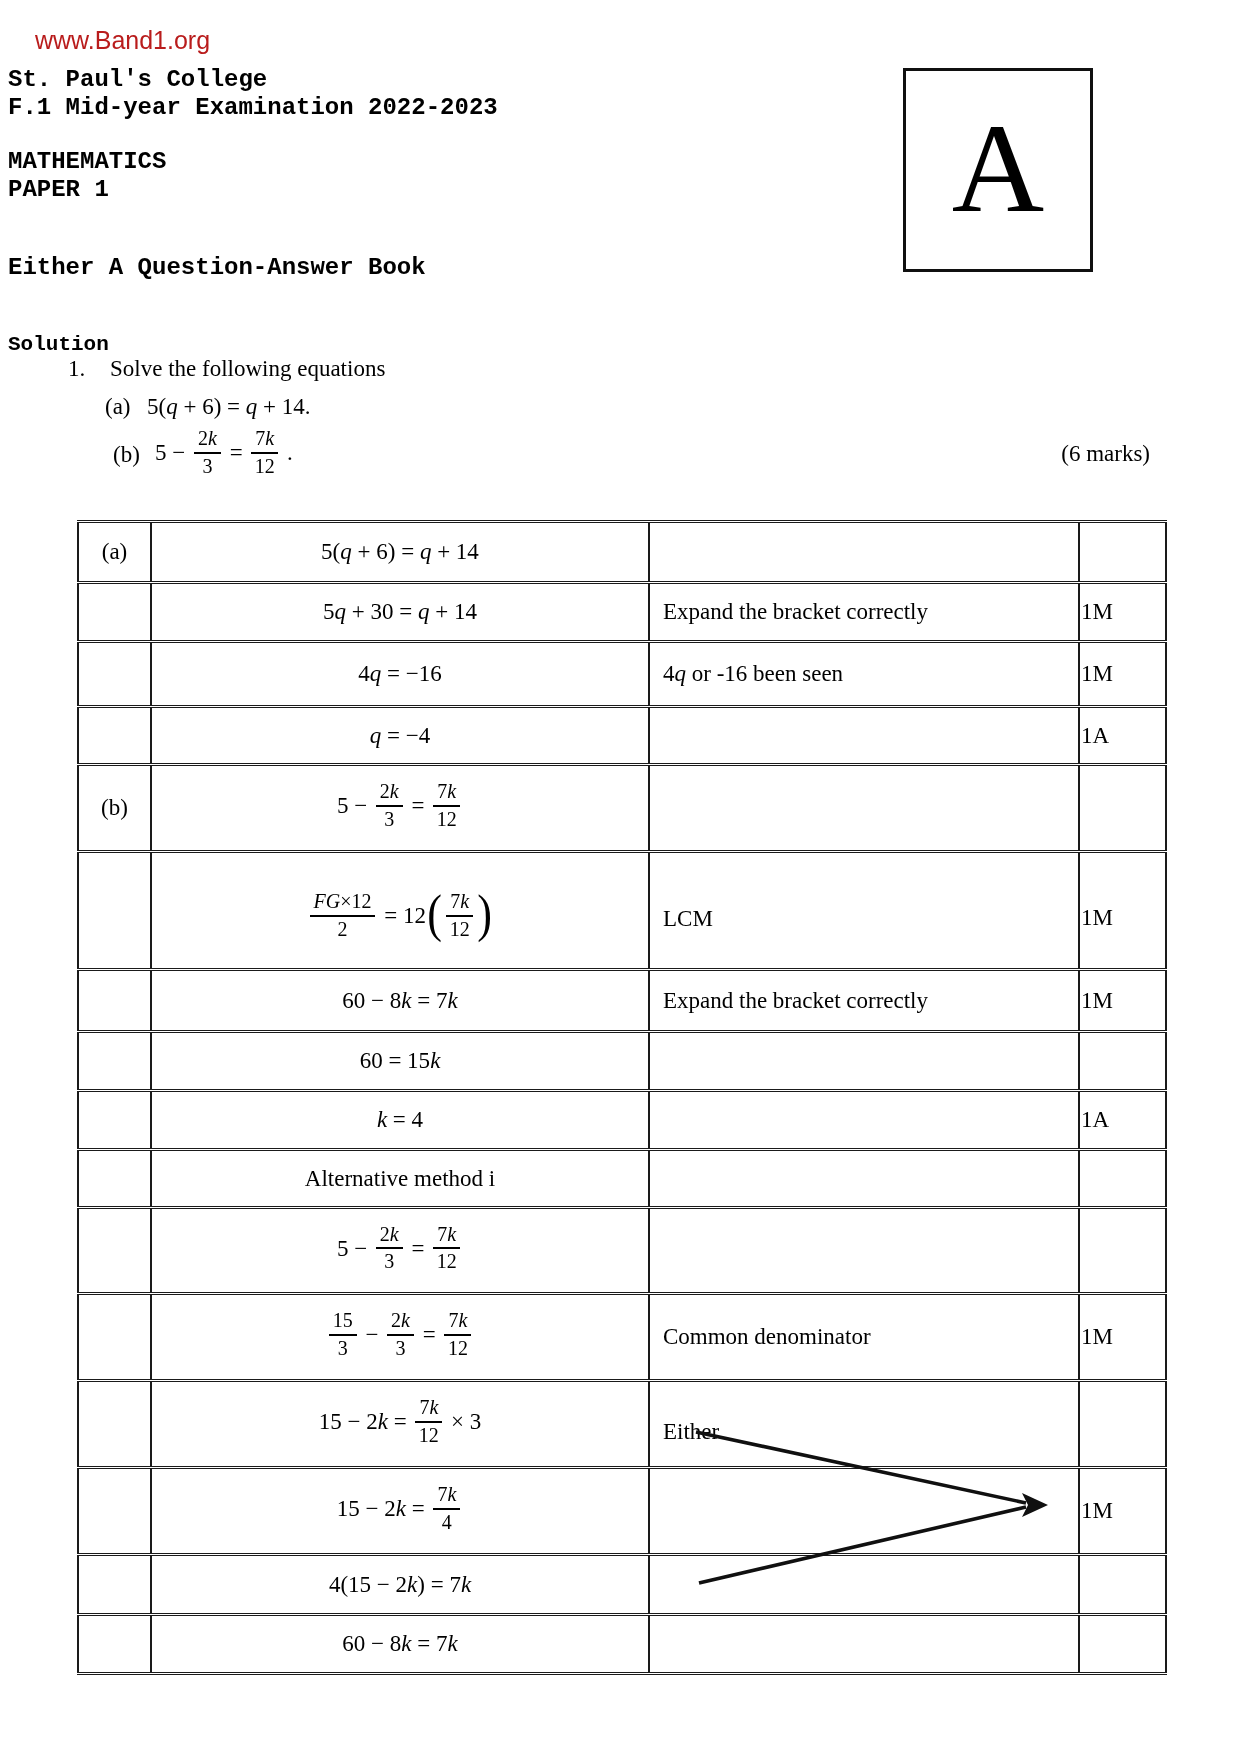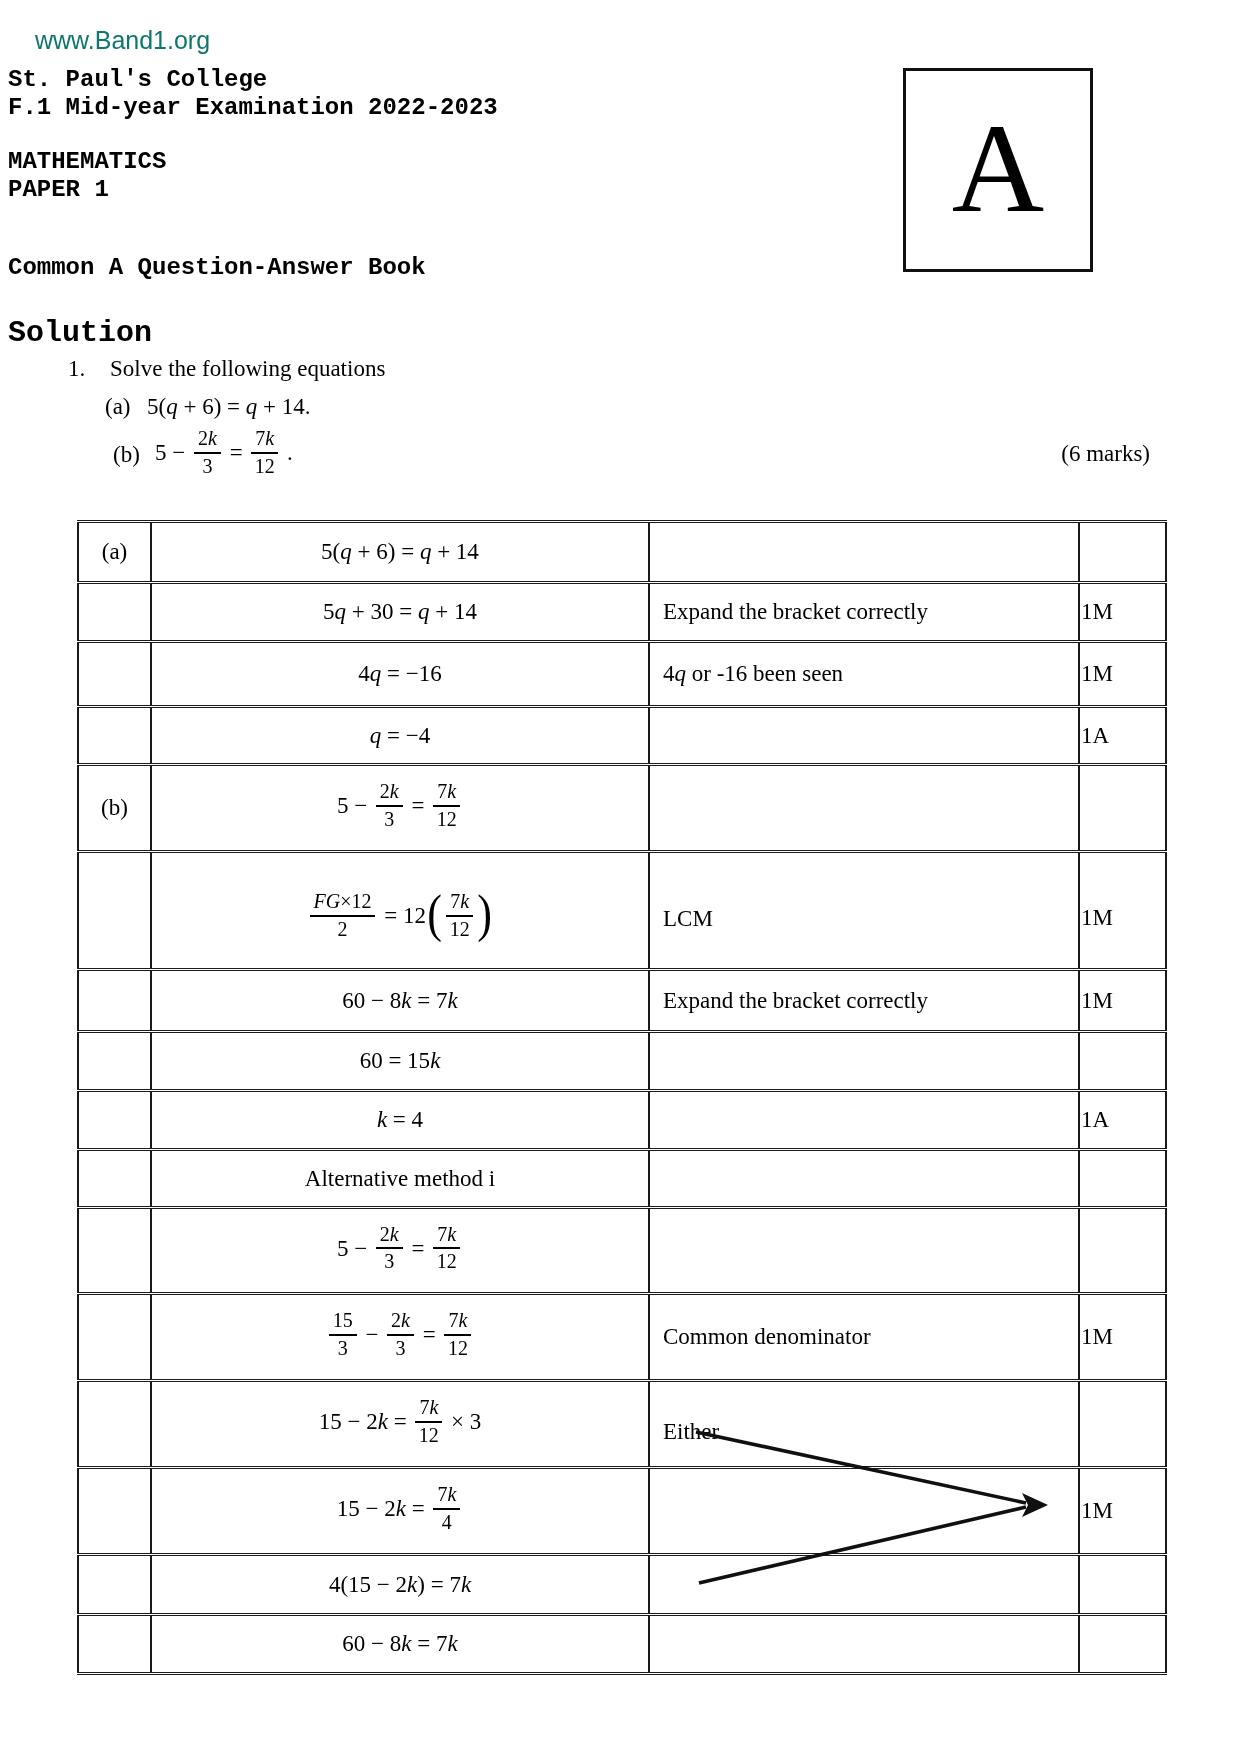--- a/index.html
+++ b/index.html
@@ -7,31 +7,31 @@
     position:relative;
     width:1240px;height:1754px;
     background:#ffffff;
     font-family:"Liberation Serif",serif;
     color:#000;
     overflow:hidden;
   }
   .site-url{
     position:absolute;left:35px;top:26px;
     font-family:"Liberation Sans",sans-serif;
-    font-size:25px;color:#0f766e;
+    font-size:25px;color:#b91c1c;
   }
   .header-block{
     position:absolute;left:8px;top:66px;width:1112px;
     text-align:left;
     font-family:Liberation Mono, monospace;
   }
   .h-line{font-size:24px;font-weight:bold;line-height:28px;}
   .h-gap1{margin-top:26px;}
   .h-gap2{margin-top:50px;}
-  .solution-heading{font-size:30px;font-weight:bold;line-height:30px;margin-top:36px;}
+  .solution-heading{font-size:21px;font-weight:bold;line-height:30px;margin-top:48px;}
   .version-box{
     position:absolute;left:903px;top:68px;
     width:184px;height:198px;
     border:3px solid #101010;
     display:flex;align-items:center;justify-content:center;
   }
   .version-letter{
     font-size:128px;line-height:1;
     font-family:"Liberation Serif",serif;
     transform:translateY(-2px);
@@ -85,21 +85,21 @@
 
 <div class="page">
 
   <div class="site-url">www.Band1.org</div>
 
   <div class="header-block">
     <div class="h-line">St. Paul's College</div>
     <div class="h-line">F.1 Mid-year Examination 2022-2023</div>
     <div class="h-line h-gap1">MATHEMATICS</div>
     <div class="h-line">PAPER 1</div>
-    <div class="h-line h-gap2">Common A Question-Answer Book</div>
+    <div class="h-line h-gap2">Either A Question-Answer Book</div>
     <div class="solution-heading">Solution</div>
   </div>
 
   <div class="version-box">
     <span class="version-letter">A</span>
   </div>
 
   <div class="q-line1">
     <span class="q-num">1.</span><span>Solve the following equations</span>
   </div>

